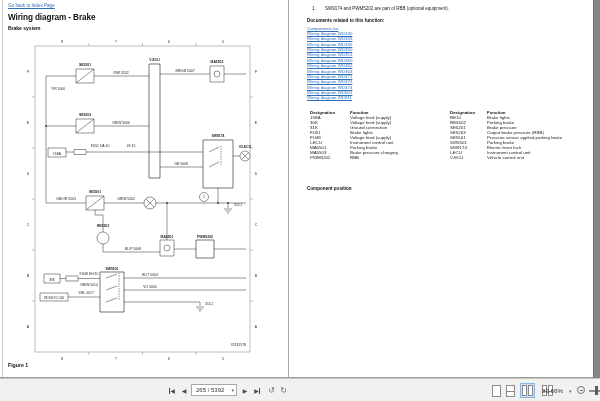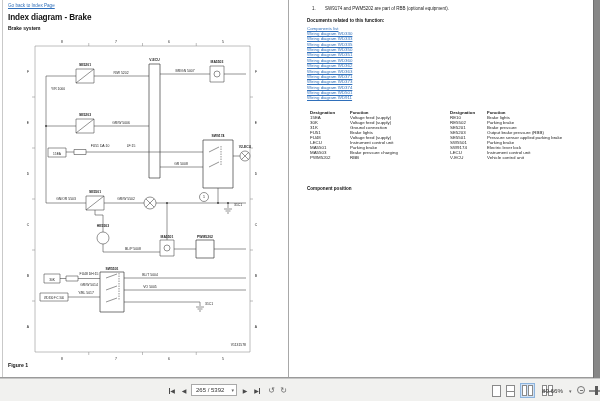--- a/index.html
+++ b/index.html
@@ -181,21 +181,21 @@
           <text x="89" y="285.5" text-anchor="middle" font-size="3.4">GR/W 5014</text>
           <text x="54" y="298.5" text-anchor="middle" font-size="2.8">WD330 F:C 340</text>
           <text x="86" y="294" text-anchor="middle" font-size="3.4">Y/BL 5017</text>
           <text x="150" y="275.5" text-anchor="middle" font-size="3.4">BL/T 5004</text>
           <text x="150" y="287.5" text-anchor="middle" font-size="3.4">VO 5005</text>
           <text x="205" y="305" text-anchor="start" font-size="3.4">31C1</text>
           <text x="246" y="346" text-anchor="end" font-size="3.4">V1131578</text>
         </g>
     </svg>
     <div class="back-link">Go back to Index Page</div>
-    <div class="lp-title">Index diagram - Brake</div>
+    <div class="lp-title">Wiring diagram - Brake</div>
     <div class="lp-sub">Brake system</div>
     <div class="fig-cap">Figure 1</div>
     <div class="left-edge-line"></div>
   </div>
 
   <div class="page-divider"></div>
 
   <div class="page-right">
     <div class="note">
       <span class="num">1.</span><span>SW9174 and PWM5202 are part of RBB (optional equipment).</span>

